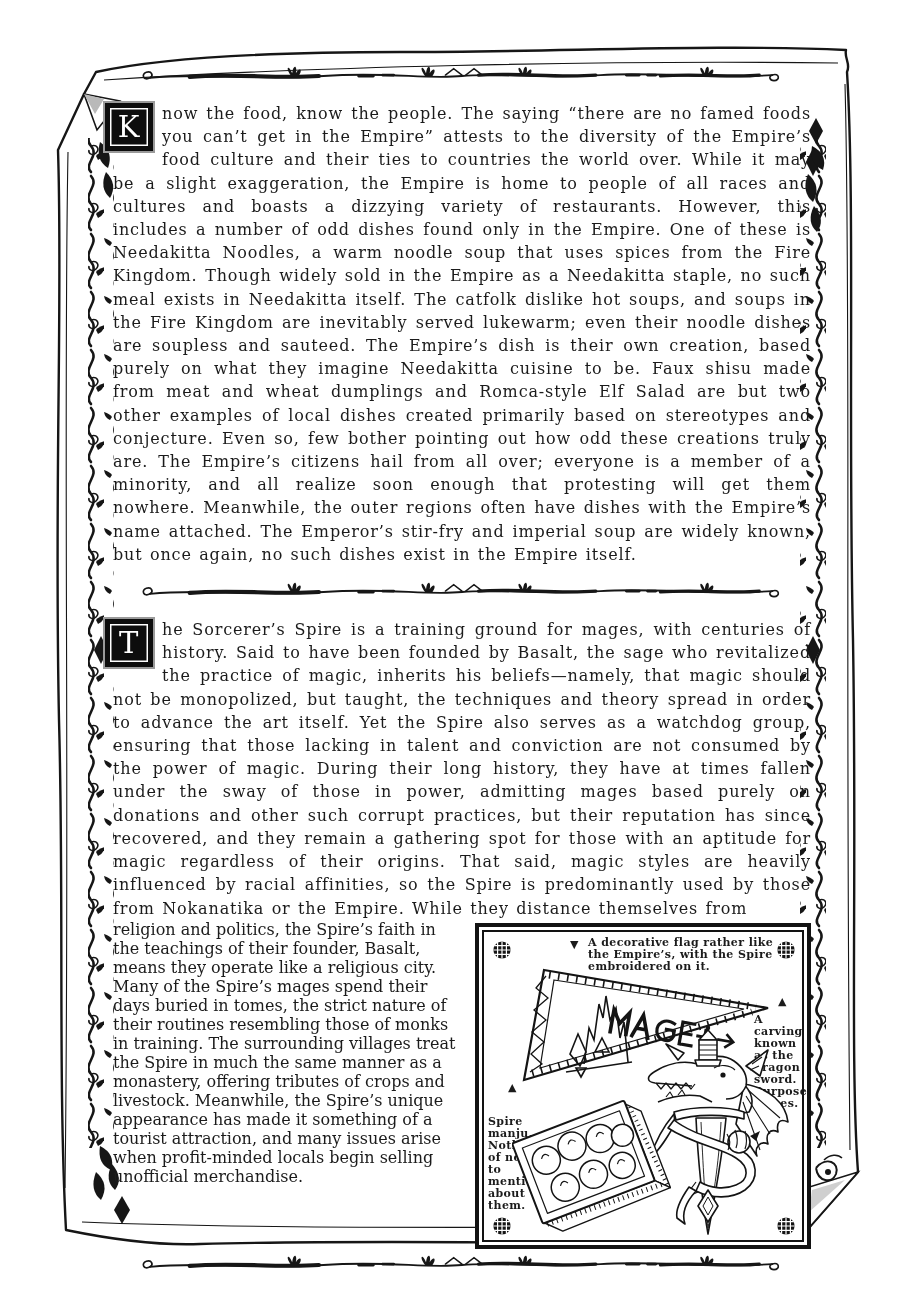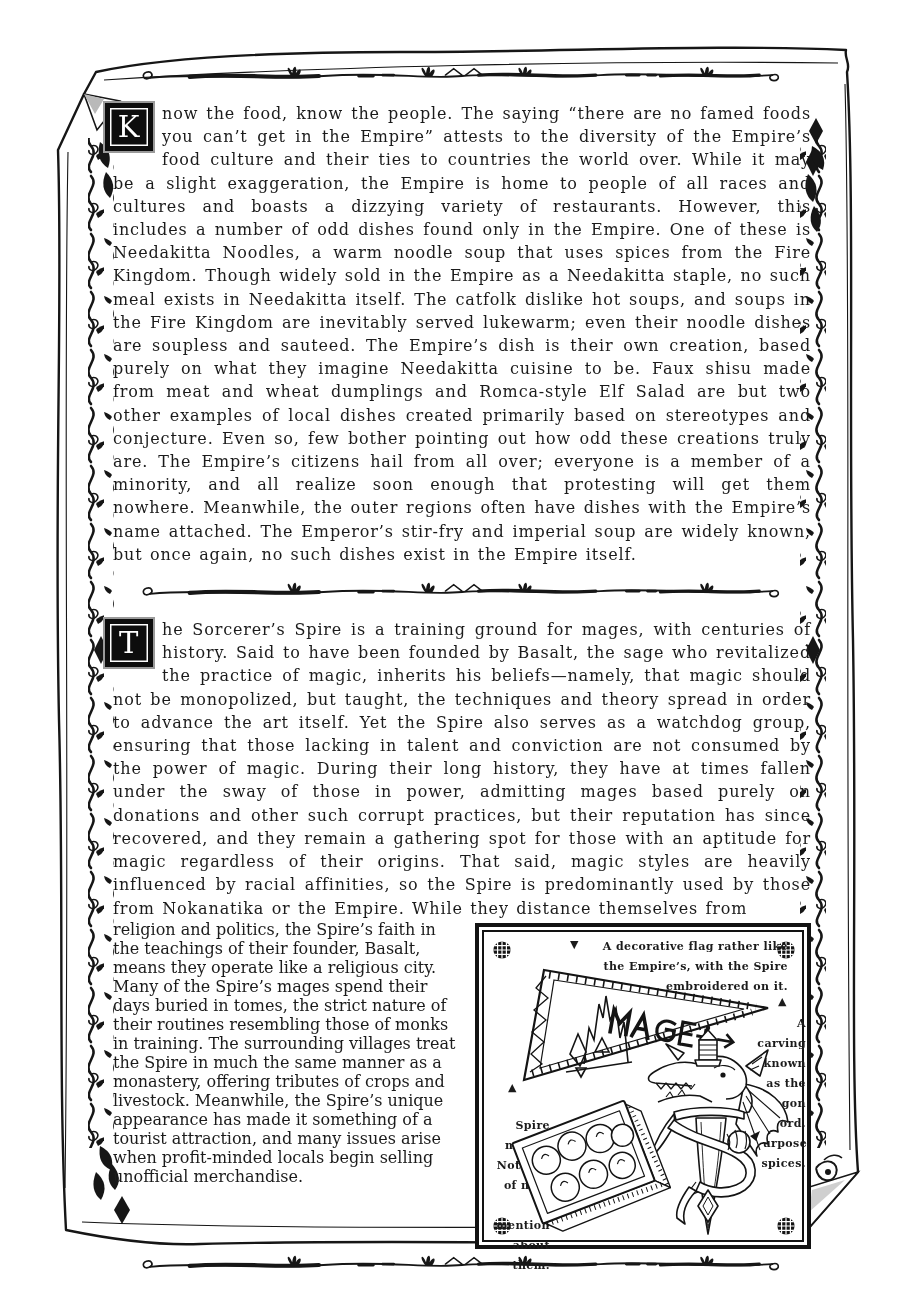--- a/index.html
+++ b/index.html
@@ -18,22 +18,22 @@
            background:#0d0d0d;color:#ffffff;text-align:center;
            line-height:44px;font-size:29px;
            box-shadow:inset 0 0 0 3px #0d0d0d, inset 0 0 0 4.5px #ffffff,
                       0 0 0 2px #0d0d0d, 0 0 0 4px #9a9a9a;}
   aside.figure{float:right;width:336px;height:326px;margin:3px 0 4px 13px;
                border:4px solid #121212;padding:3px;box-sizing:border-box;
                background:#fff;}
   .fig-inner{position:relative;width:100%;height:100%;
              border:2px solid #121212;box-sizing:border-box;}
   .fig-abs{position:absolute;}
-  .caption{font-size:11px;line-height:20px;font-weight:bold;
-           letter-spacing:0.4px;white-space:pre-line;text-align:right;}
+  .caption{font-size:11px;line-height:12px;font-weight:bold;
+           letter-spacing:0.4px;white-space:pre-line;text-align:left;}
   .marker{font-size:11px;line-height:11px;}
 </style>
 </head>
 <body>
 
 <svg id="frame" width="904" height="1294" viewBox="0 0 904 1294">
   <defs>
     <pattern id="vine" width="26" height="58" patternUnits="userSpaceOnUse">
       <path d="M13,2 C22,12 4,20 13,30 C22,40 5,48 13,56" fill="none" stroke="#161616" stroke-width="2.6" stroke-linecap="round"></path>
       <path d="M13,30 c6,-2 9,3 5,7 c-3,3 -8,1 -7,-3" fill="none" stroke="#161616" stroke-width="1.6"></path>

